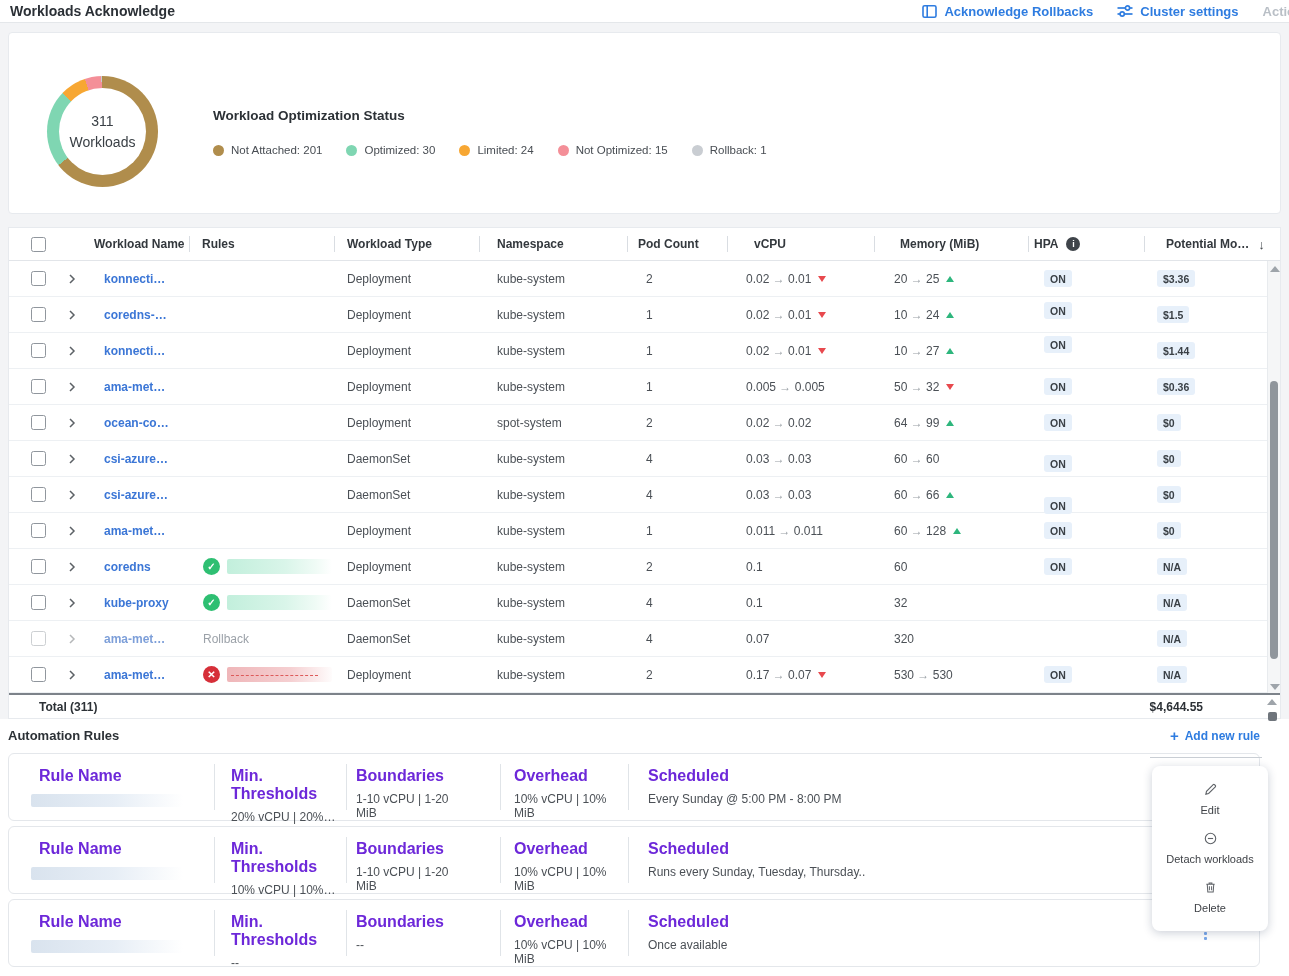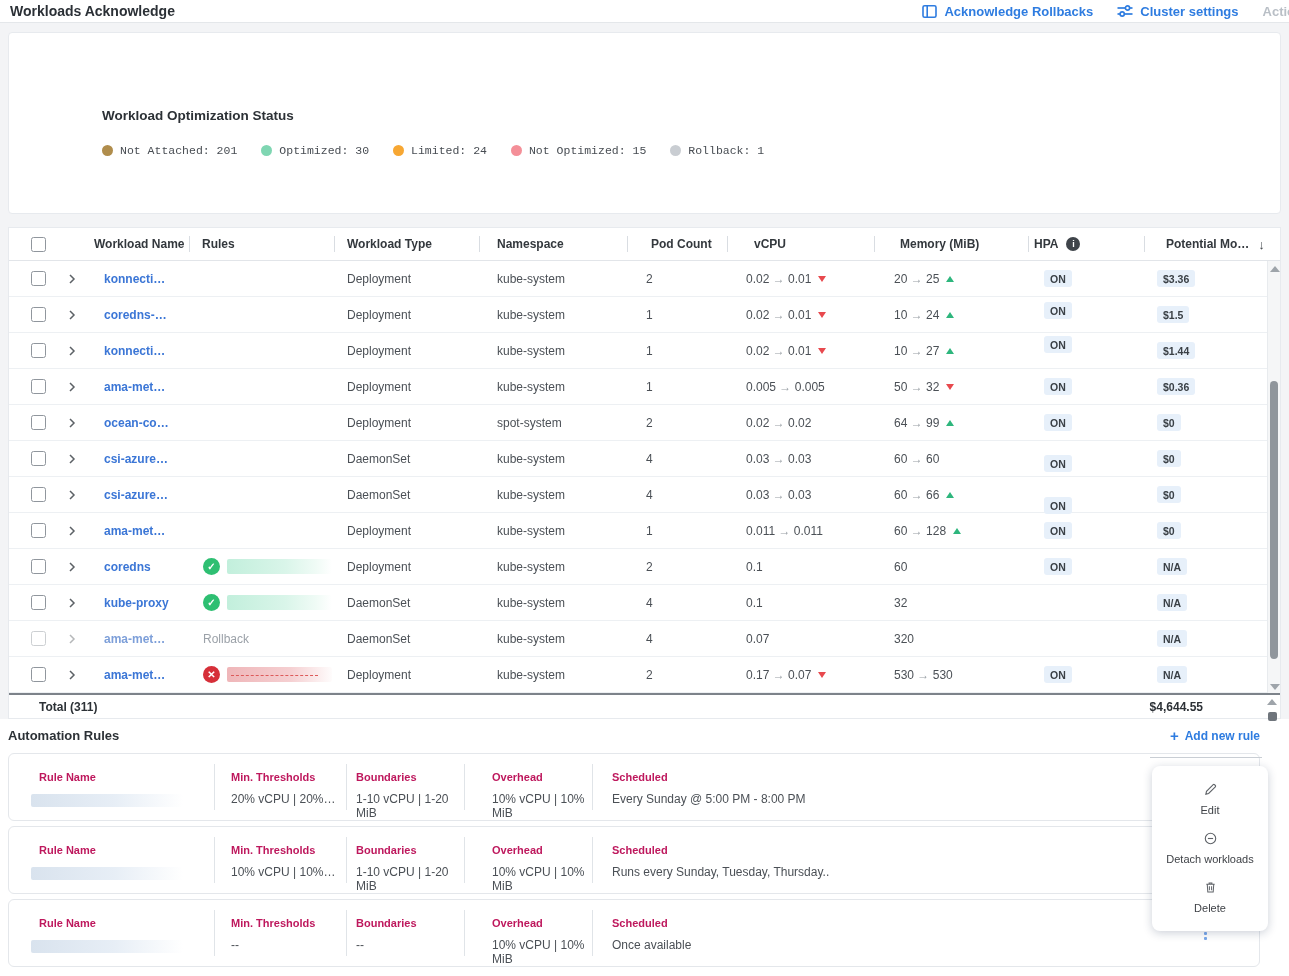--- a/index.html
+++ b/index.html
@@ -18,32 +18,32 @@
   
   .status-panel { margin:9px 8px 0; height:182px; background:#fff; border:1px solid #e7eaee;
                   border-radius:4px; display:flex; padding:43px 0 0 38px; }
   .donut { width:111px; height:111px; border-radius:50%; position:relative; flex:0 0 111px; }
   .donut-hole { position:absolute; inset:12px; background:#fff; border-radius:50%;
                 display:flex; flex-direction:column; align-items:center; justify-content:center;
                 color:#3a4046; font-size:14px; line-height:1.45; }
   .status-info { margin-left:55px; margin-top:32px; }
   .status-info h2 { font-size:13.5px; font-weight:700; color:#2c3136; }
   .legend { display:flex; gap:24px; margin-top:21px; align-items:center; }
-  .lg-item { display:flex; align-items:center; gap:7px; font-size:11.5px; color:#484d53;font-family:Liberation Mono, monospace; }
+  .lg-item { display:flex; align-items:center; gap:7px; font-size:11.5px; color:#484d53; }
   .lg-dot { width:11px; height:11px; border-radius:50%; flex:0 0 11px; }
 
   
   .table-panel { margin:13px 8px 0; background:#fff; border:1px solid #e7eaee; position:relative; }
   .tgrid { display:grid; grid-template-columns:46px 34px 100px 145px 145px 148px 100px 147px 154px 116px 1fr;
            align-items:center; padding-right:13px; }
   .thead { height:33px; border-bottom:1px solid #e2e5e9; font-size:12px; font-weight:700; color:#33383d; }
   .th { position:relative; height:100%; display:flex; align-items:center; }
   .th.div::before { content:''; position:absolute; left:0; top:8px; bottom:8px; width:1px; background:#d9dde2; }
   .th.h-name{padding-left:5px;} .th.h-rules{padding-left:13px;} .th.h-type{padding-left:13px;}
-  .th.h-ns{padding-left:18px;} .th.h-pod{padding-left:24px;} .th.h-vcpu{padding-left:27px;}
+  .th.h-ns{padding-left:18px;} .th.h-pod{padding-left:11px;} .th.h-vcpu{padding-left:27px;}
   .th.h-mem{padding-left:26px;} .th.h-hpa{padding-left:6px;} .th.h-pot{padding-left:22px;}
   .info-i { display:inline-flex; width:14px; height:14px; border-radius:50%; background:#3f444a;
             color:#fff; font:700 9px "Liberation Sans", sans-serif; align-items:center;
             justify-content:center; margin-left:8px; font-style:normal; }
   .sort-arrow { margin-left:9px; font-size:13px; font-weight:400; color:#3f444a; }
 
   .trow { height:36px; border-bottom:1px solid #edf0f3; font-size:12px; }
   .cell { display:flex; align-items:center; }
   .c-check{padding-left:22px;} .c-chev{padding-left:12px;} .c-name{padding-left:15px;}
   .c-rules{padding-left:14px;} .c-type{padding-left:13px;} .c-ns{padding-left:18px;}
@@ -101,27 +101,27 @@
   .add-rule { margin-left:auto; margin-right:21px; background:none; border:none; cursor:pointer;
               color:#2e7ce0; font:700 12px "Liberation Sans", sans-serif;
               display:flex; align-items:center; gap:6px; }
   .add-rule .plus { font-size:15px; font-weight:700; }
   .menu-anchor-line { position:absolute; left:1150px; top:757px; width:112px; height:1px; background:#c9ced4; }
 
   .rule-card { width:1252px; height:68px; background:#fff; border:1px solid #e4e7eb;
                border-radius:6px; margin-top:5px; display:flex; }
   .rule-cards { margin-top:9px; }
   .rc-col { padding-top:13px; position:relative; }
-  .rc-col .lbl { font-size:11px; font-weight:700; color:#be185d; }
+  .rc-col .lbl { font-size:16px; font-weight:700; color:#6d28d9; }
   .rc-col .val { font-size:12px; color:#4b5056; margin-top:7px; }
   .rc-col.div::before { content:''; position:absolute; left:0; top:10px; bottom:10px; width:1px; background:#e0e4e8; }
   .rc-name { width:205px; padding-left:30px; }
   .rc-min { width:132px; padding-left:17px; }
   .rc-bound { width:118px; padding-left:10px; }
-  .rc-over { width:128px; padding-left:28px; }
+  .rc-over { width:128px; padding-left:14px;margin-left:36px; }
   .rc-sched { flex:1; padding-left:20px; }
   .rc-kebab { width:108px; display:flex; align-items:center; justify-content:center; }
   .name-pill { margin-top:9px; width:152px; height:13px; border-radius:2px; margin-left:-8px;
                background:linear-gradient(90deg,#d9e3ee,#e7eef6 55%,rgba(240,244,249,0)); }
   .kebab { display:flex; flex-direction:column; gap:2.5px; cursor:pointer; padding:4px; background:none; border:none; }
   .kebab i { width:3px; height:3px; background:#79a7ea; border-radius:1px; }
 
   
   .context-menu { position:absolute; left:1152px; top:766px; width:116px; background:#fff;
                   border-radius:8px; box-shadow:0 2px 10px rgba(23,43,77,.22); padding:9px 0; z-index:10; }
@@ -148,20 +148,26 @@
           <line x1="0.5" y1="10" x2="15.5" y2="10" stroke="#2e7ce0" stroke-width="1.7"></line>
           <circle cx="5.2" cy="10" r="2.1" fill="#fff" stroke="#2e7ce0" stroke-width="1.7"></circle>
         </svg>
       <span>Cluster settings</span>
     </button>
     <span class="tb-action">Action</span>
   </div>
 </div>
 
 <section class="status-panel">
+  <div class="donut" style="background: conic-gradient(rgb(176, 141, 76) 0deg, rgb(176, 141, 76) 232.669deg, rgb(127, 214, 178) 232.669deg, rgb(127, 214, 178) 313.698deg, rgb(247, 167, 51) 313.698deg, rgb(247, 167, 51) 341.479deg, rgb(244, 143, 152) 341.479deg, rgb(244, 143, 152) 358.842deg, rgb(201, 205, 210) 358.842deg, rgb(201, 205, 210) 360deg);">
+    <div class="donut-hole">
+      <span>311</span>
+      <span>Workloads</span>
+    </div>
+  </div>
   <div class="status-info">
     <h2>Workload Optimization Status</h2>
     <div class="legend">
         <div class="lg-item">
           <span class="lg-dot" style="background:#b08d4c"></span>
           <span>Not Attached: 201</span>
         </div>
         <div class="lg-item">
           <span class="lg-dot" style="background:#7fd6b2"></span>
           <span>Optimized: 30</span>

